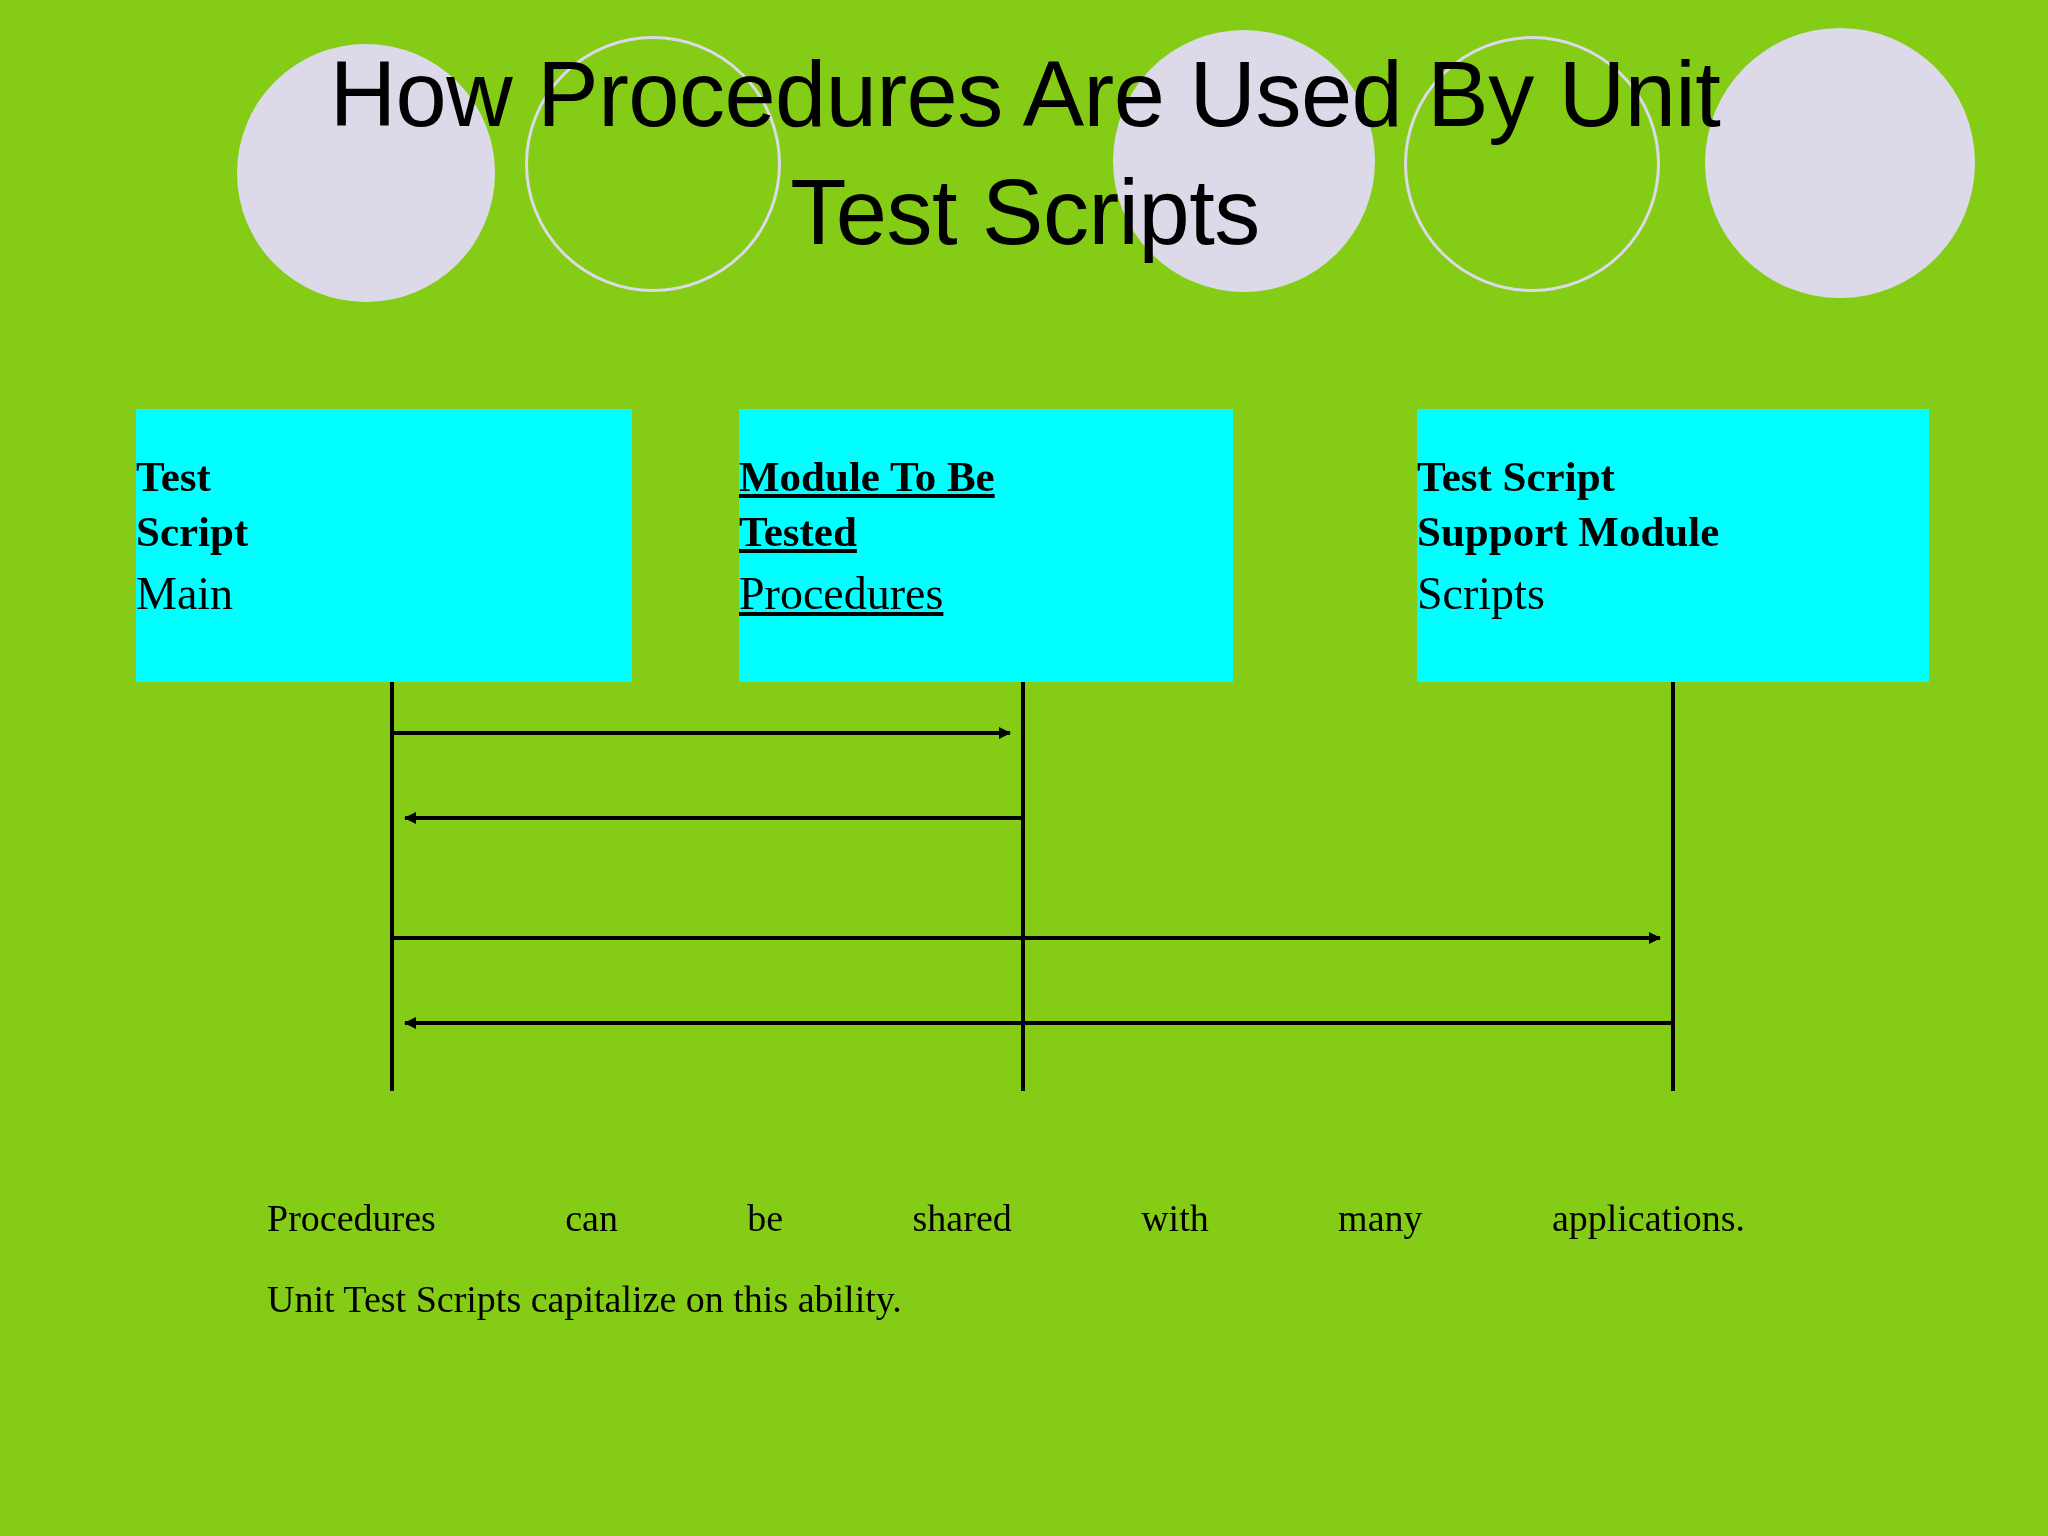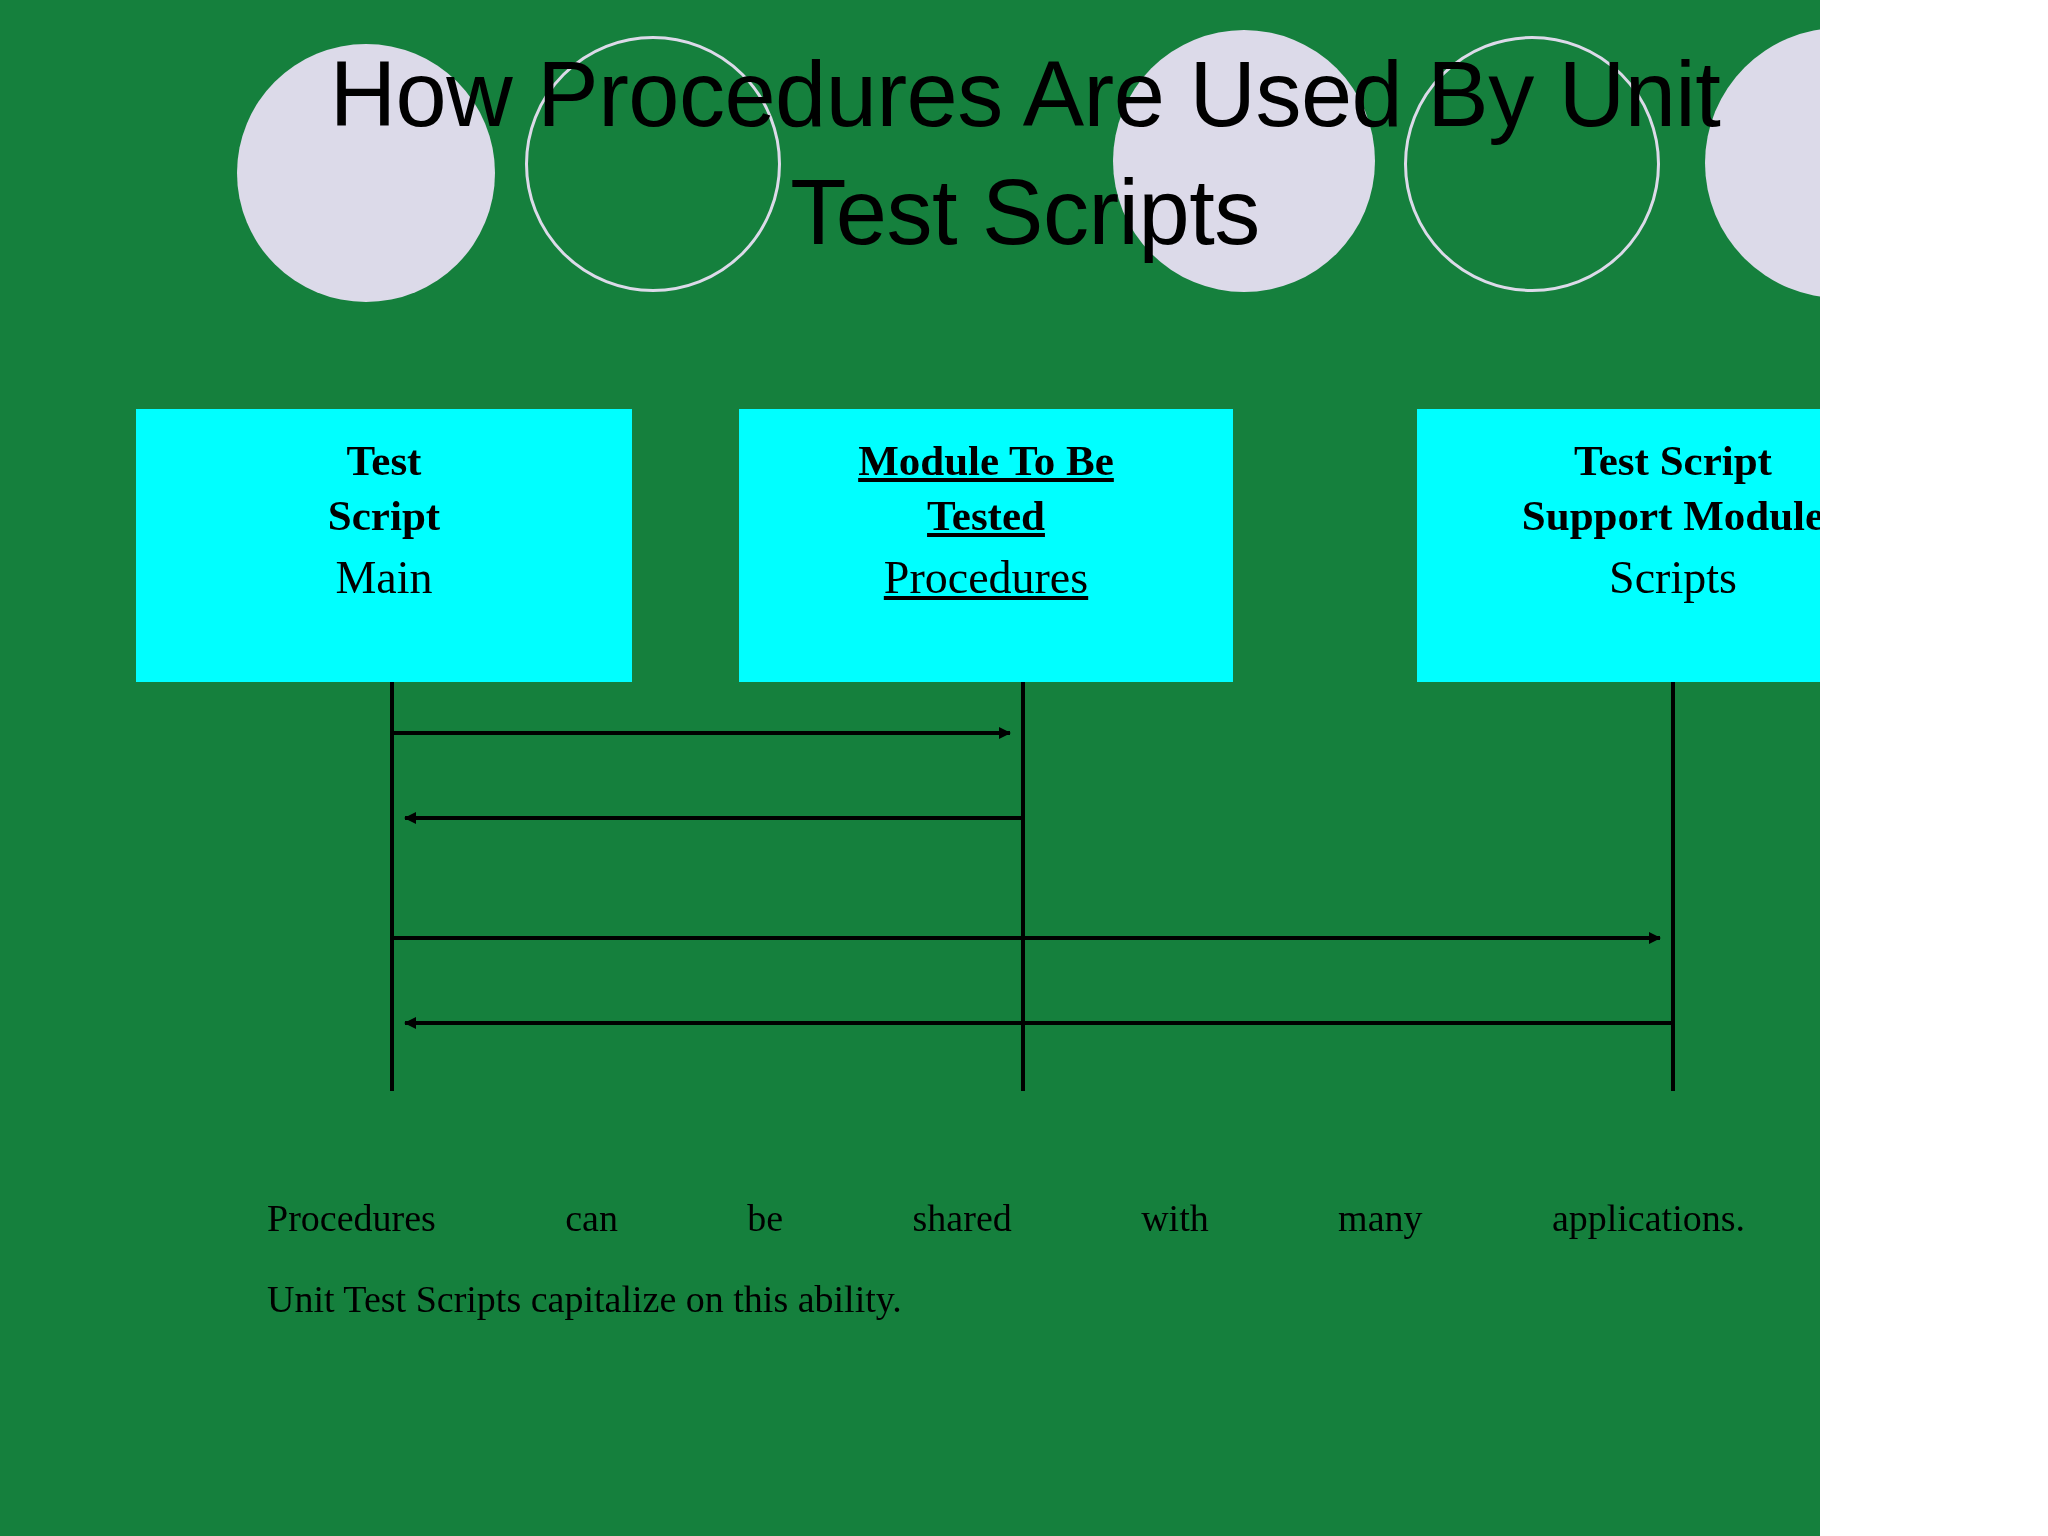--- a/index.html
+++ b/index.html
@@ -9,23 +9,23 @@
   }
   body {
     width: 2048px;
     height: 1536px;
     overflow: hidden;
     font-family: "Liberation Serif", "DejaVu Serif", serif;
   }
 
   #slide {
     position: relative;
-    width: 1820px;
+    width: 2048px;
     height: 1536px;
-    background: #15803d;
+    background: #84cc16;
     overflow: hidden;
   }
 
   
   .deco-layer {
     position: absolute;
     left: 0;
     top: 0;
     width: 2048px;
     height: 360px;
@@ -58,24 +58,23 @@
     letter-spacing: -0.5px;
     white-space: pre-line;
     z-index: 5;
   }
 
   
   .box {
     position: absolute;
     background: #00ffff;
     color: #000000;
-    text-align: center;
     z-index: 4;
     display: block;
-    padding-top: 24px;
+    padding-top: 40px;
     box-sizing: border-box;
   }
   .box .hdr {
     font-weight: bold;
     font-size: 43px;
     line-height: 1.28;
     display: block;
     white-space: pre-line;
   }
   .box .sub {

